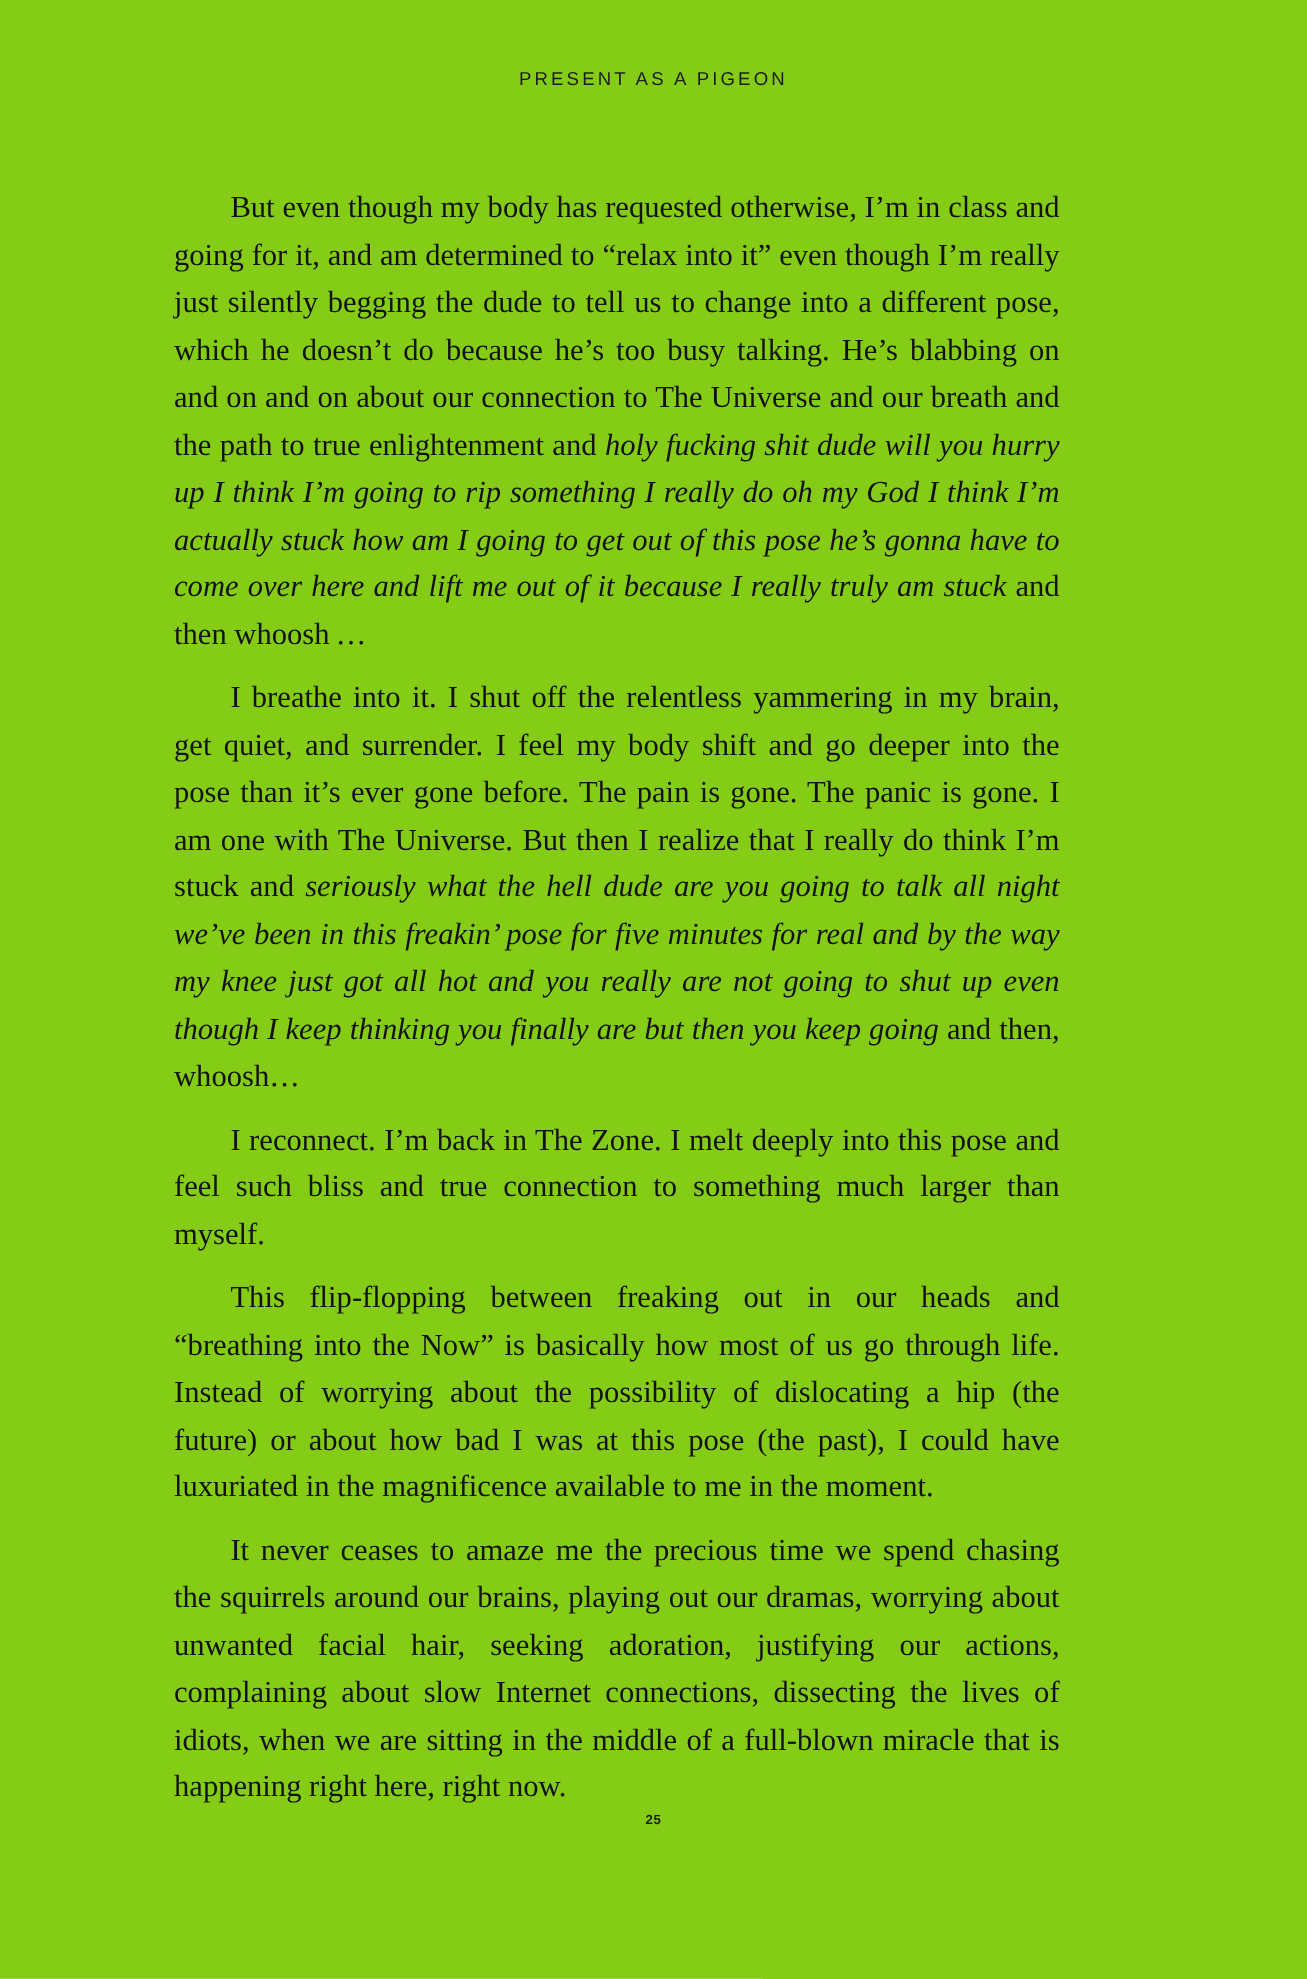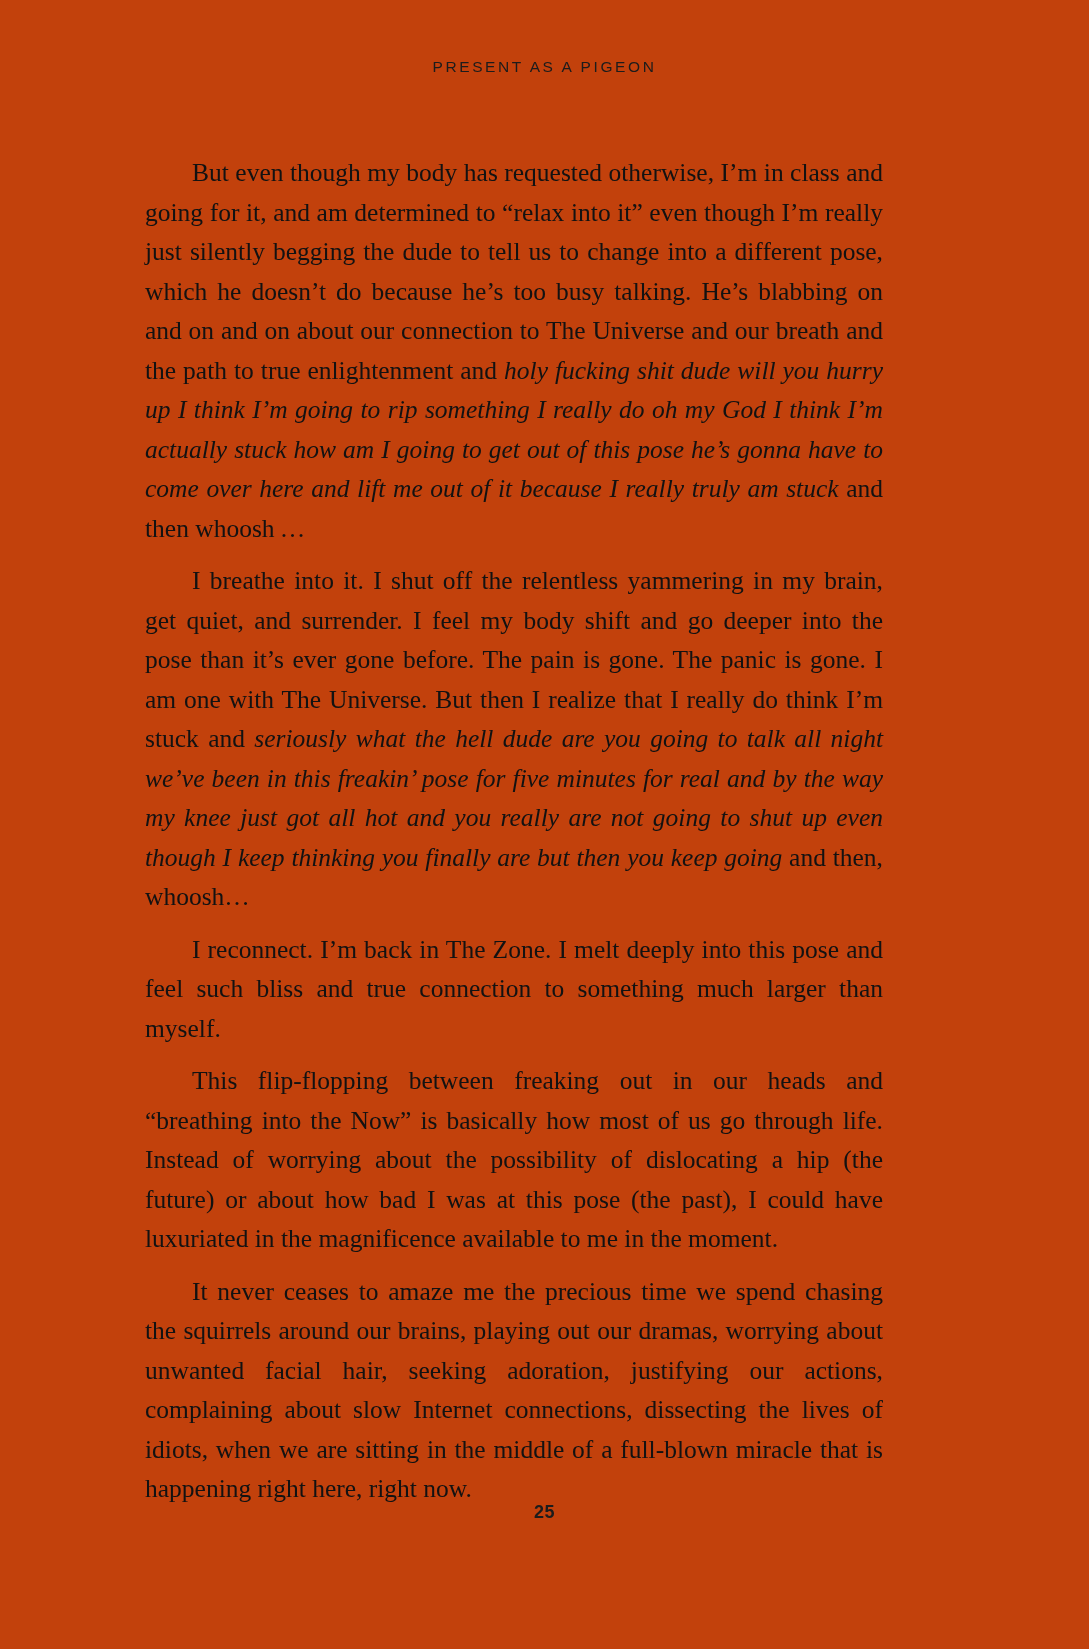--- a/index.html
+++ b/index.html
@@ -11,21 +11,21 @@
     width: 1089px;
     height: 1649px;
     font-family: "Liberation Serif", serif;
     color: #1a1a1a;
     position: relative;
     overflow: hidden;
   }
   .page {
     position: absolute;
     inset: 0;
-    background: #c2410c;
+    background: #84cc16;
   }
   .running-head {
     position: absolute;
     top: 58px;
     left: 0;
     right: 0;
     text-align: center;
     font-family: "Liberation Sans", sans-serif;
     font-size: 15.5px;
     letter-spacing: 2.6px;
@@ -51,21 +51,21 @@
   .ital {
     font-style: italic;
   }
   .folio {
     position: absolute;
     bottom: 126px;
     left: 0;
     right: 0;
     text-align: center;
     font-family: "Liberation Sans", sans-serif;
-    font-size: 18px;
+    font-size: 11px;
     font-weight: 700;
     color: #1c1c1c;
     letter-spacing: 0.5px;
   }
 </style>
 </head>
 <body>
 
 <div class="page">
 

